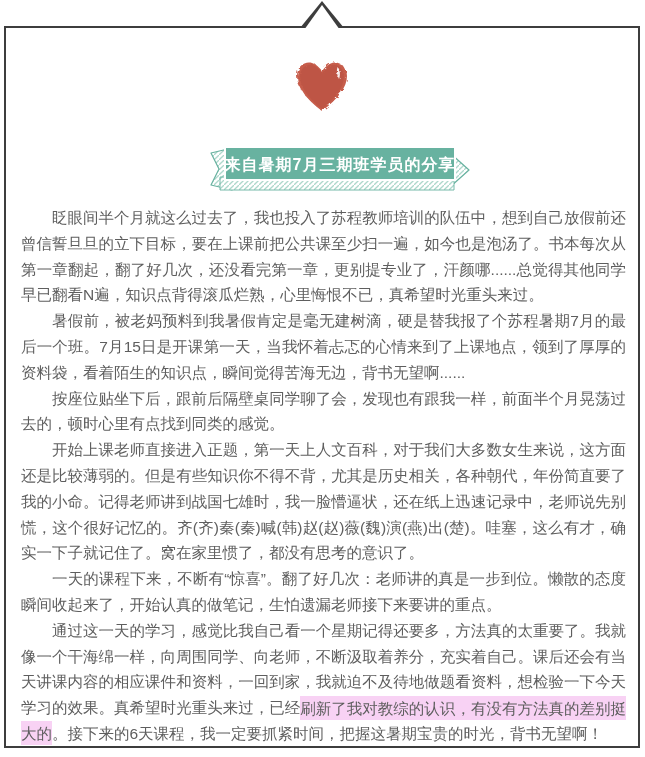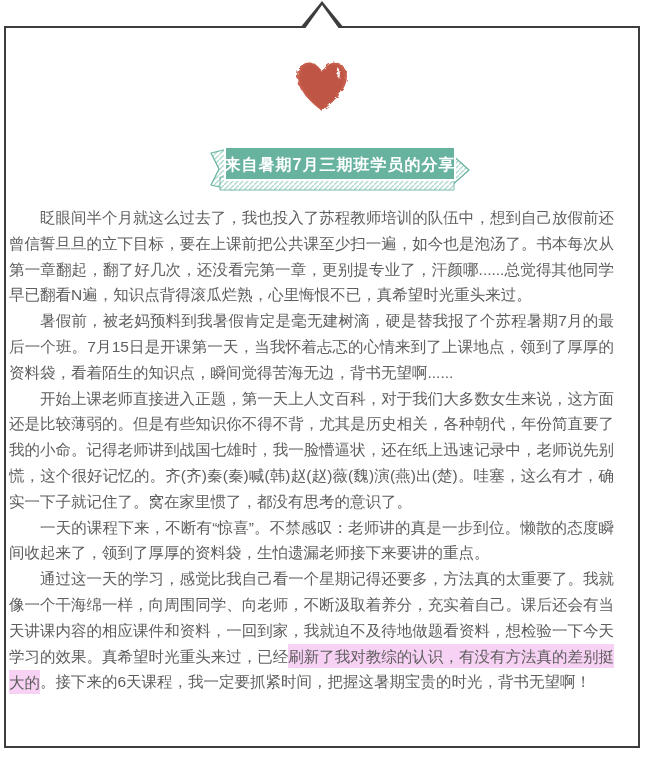--- a/index.html
+++ b/index.html
@@ -29,21 +29,21 @@
 
   .heart-wrap { position:absolute; left:294px; top:59px; width:56px; height:58px; z-index:5; }
 
   .banner-wrap { position:absolute; left:204px; top:145px; width:270px; height:52px; z-index:5; }
   .banner-wrap svg text {
     font-family:"Liberation Sans","DejaVu Sans",sans-serif;
     font-weight:bold; letter-spacing:1px;
   }
 
   .article {
-    position:absolute; left:9px; top:205px; width:605px; z-index:5;
+    position:absolute; left:21px; top:205px; width:605px; z-index:5;
     font-size:15.5px; line-height:25.8px; color:#5e5e5e; text-align:justify;
   }
   .article p { margin:0; text-indent:2em; }
   .hl { background:#f8d2f4; padding:3.5px 0; }
 </style>
 </head>
 <body>
 
 <div class="canvas">
 
@@ -91,18 +91,19 @@
       <rect x="20" y="1" width="232" height="35" fill="#ffffff"></rect>
 
       <rect x="22" y="3" width="228" height="31" fill="#68b2a0"></rect>
       <text x="136" y="19" text-anchor="middle" dominant-baseline="central" font-size="16" fill="#ffffff">来自暑期7月三期班学员的分享</text>
     </svg>
   </div>
 
   <div class="article">
       <p><span>眨眼间半个月就这么过去了，我也投入了苏程教师培训的队伍中，想到自己放假前还曾信誓旦旦的立下目标，要在上课前把公共课至少扫一遍，如今也是泡汤了。书本每次从第一章翻起，翻了好几次，还没看完第一章，更别提专业了，汗颜哪......总觉得其他同学早已翻看N遍，知识点背得滚瓜烂熟，心里悔恨不已，真希望时光重头来过。</span></p>
       <p><span>暑假前，被老妈预料到我暑假肯定是毫无建树滴，硬是替我报了个苏程暑期7月的最后一个班。7月15日是开课第一天，当我怀着忐忑的心情来到了上课地点，领到了厚厚的资料袋，看着陌生的知识点，瞬间觉得苦海无边，背书无望啊......</span></p>
+      <p><span>按座位贴坐下后，跟前后隔壁桌同学聊了会，发现也有跟我一样，前面半个月晃荡过去的，顿时心里有点找到同类的感觉。</span></p>
       <p><span>开始上课老师直接进入正题，第一天上人文百科，对于我们大多数女生来说，这方面还是比较薄弱的。但是有些知识你不得不背，尤其是历史相关，各种朝代，年份简直要了我的小命。记得老师讲到战国七雄时，我一脸懵逼状，还在纸上迅速记录中，老师说先别慌，这个很好记忆的。齐(齐)秦(秦)喊(韩)赵(赵)薇(魏)演(燕)出(楚)。哇塞，这么有才，确实一下子就记住了。窝在家里惯了，都没有思考的意识了。</span></p>
-      <p><span>一天的课程下来，不断有“惊喜”。不禁感叹：老师讲的真是一步到位。懒散的态度瞬间收起来了，领到了厚厚的资料袋，生怕遗漏老师接下来要讲的重点。</span></p>
+      <p><span>一天的课程下来，不断有“惊喜”。翻了好几次：老师讲的真是一步到位。懒散的态度瞬间收起来了，开始认真的做笔记，生怕遗漏老师接下来要讲的重点。</span></p>
       <p><span>通过这一天的学习，感觉比我自己看一个星期记得还要多，方法真的太重要了。我就像一个干海绵一样，向周围同学、向老师，不断汲取着养分，充实着自己。课后还会有当天讲课内容的相应课件和资料，一回到家，我就迫不及待地做题看资料，想检验一下今天学习的效果。真希望时光重头来过，已经</span><span class="hl">刷新了我对教综的认识，有没有方法真的差别挺大的</span><span>。接下来的6天课程，我一定要抓紧时间，把握这暑期宝贵的时光，背书无望啊！</span></p>
     </div>
 
 </div>
 
 </body></html>

